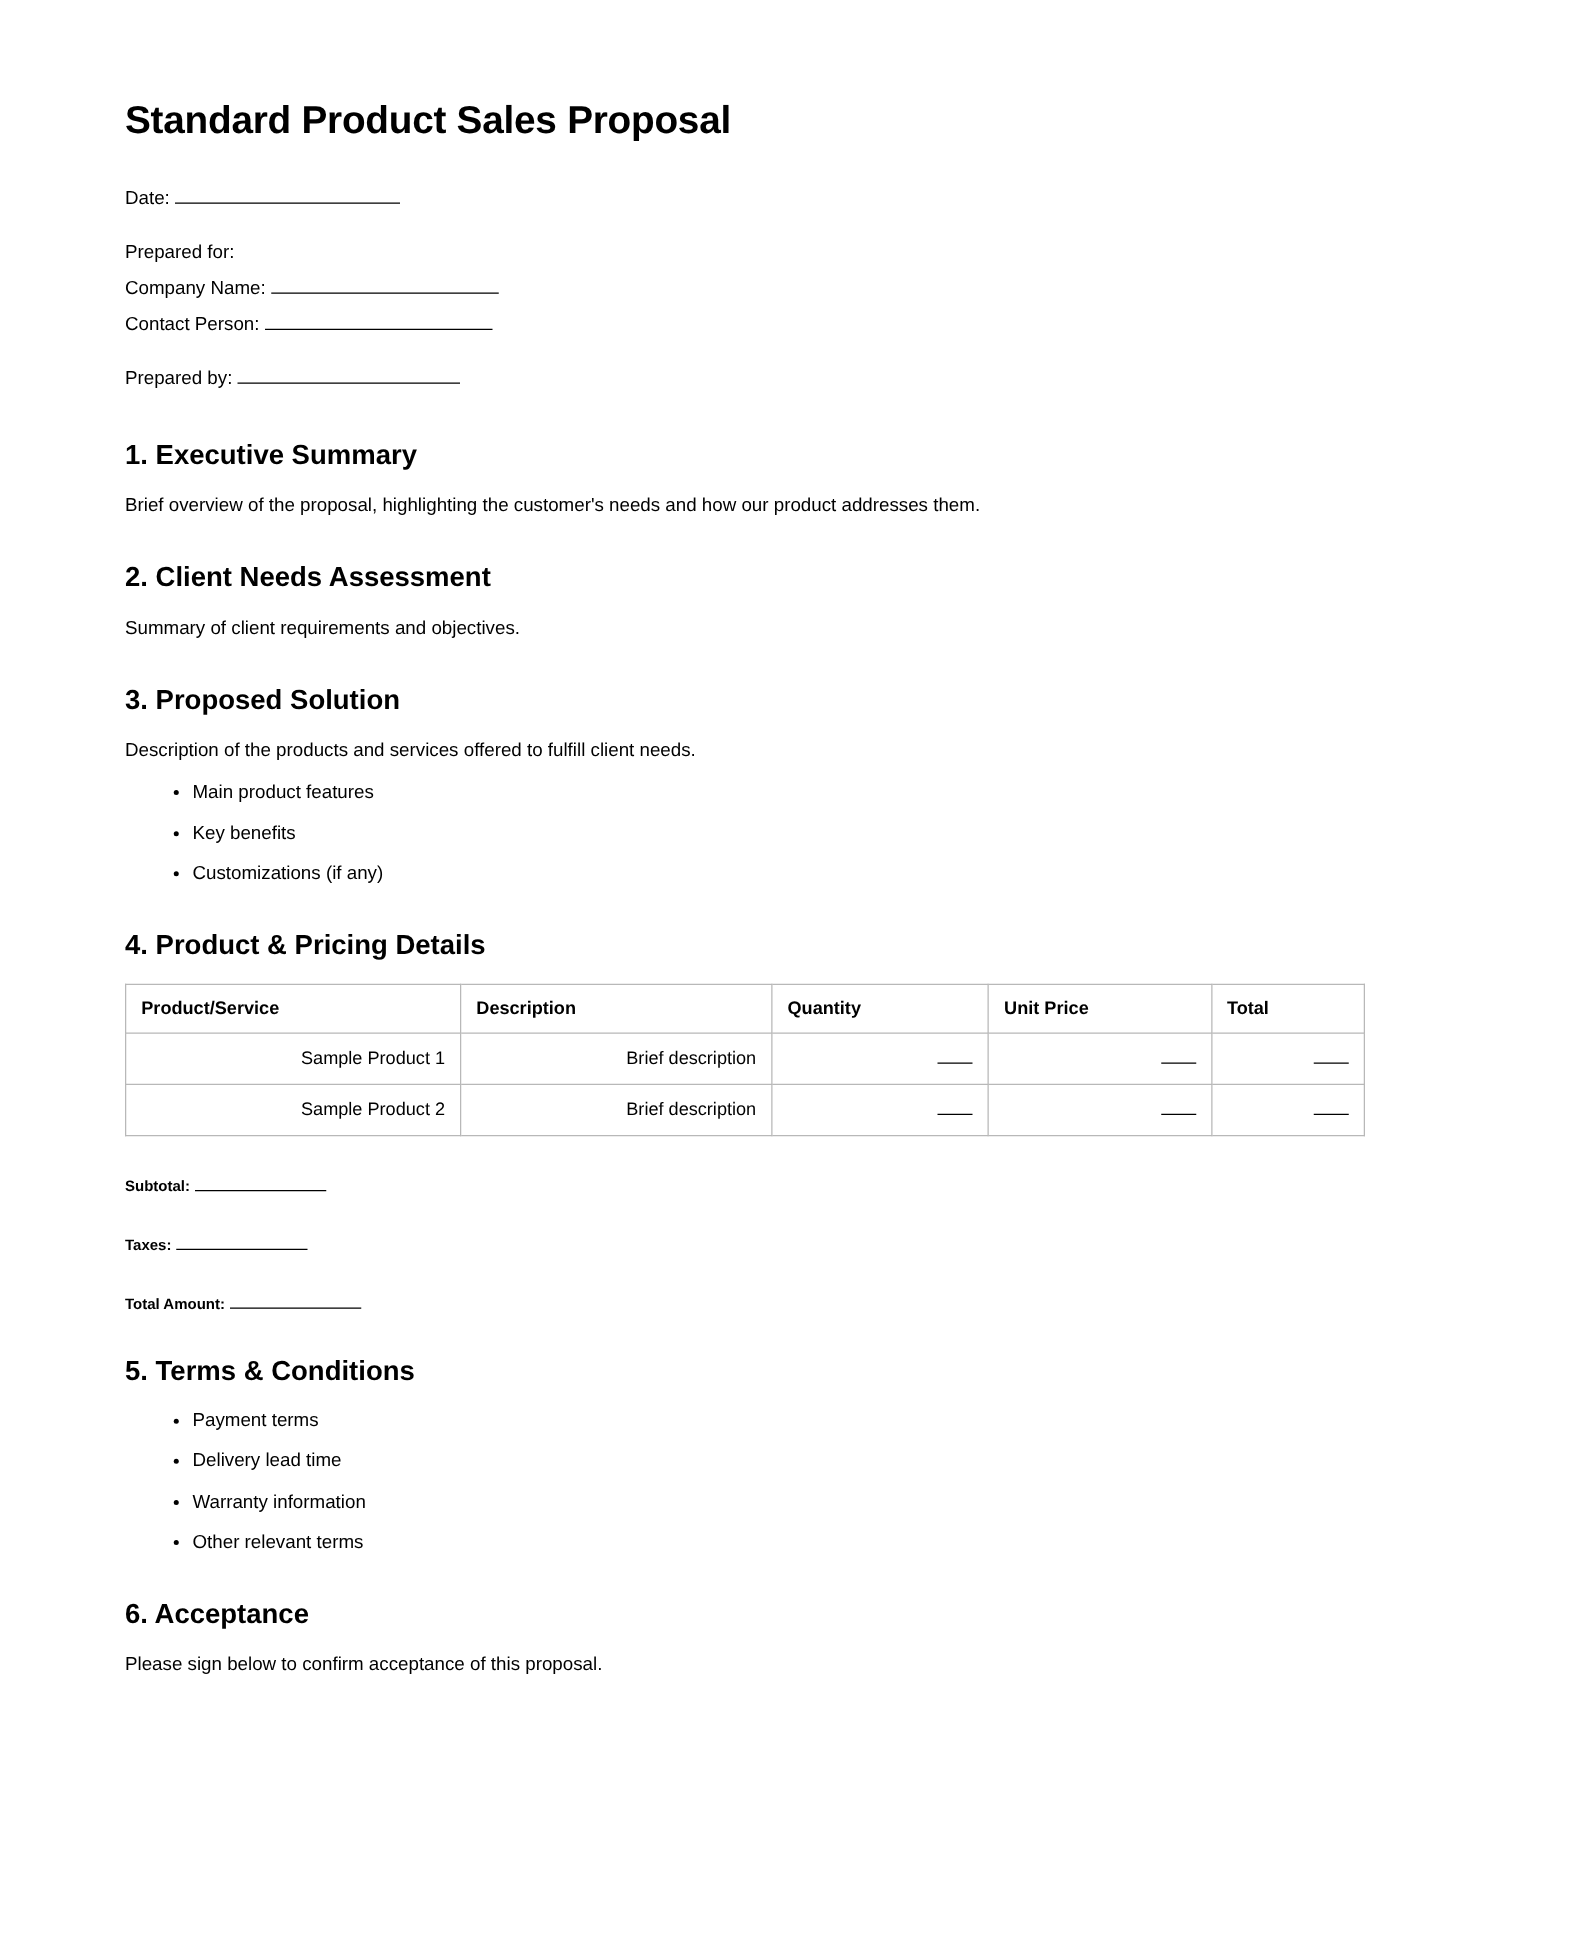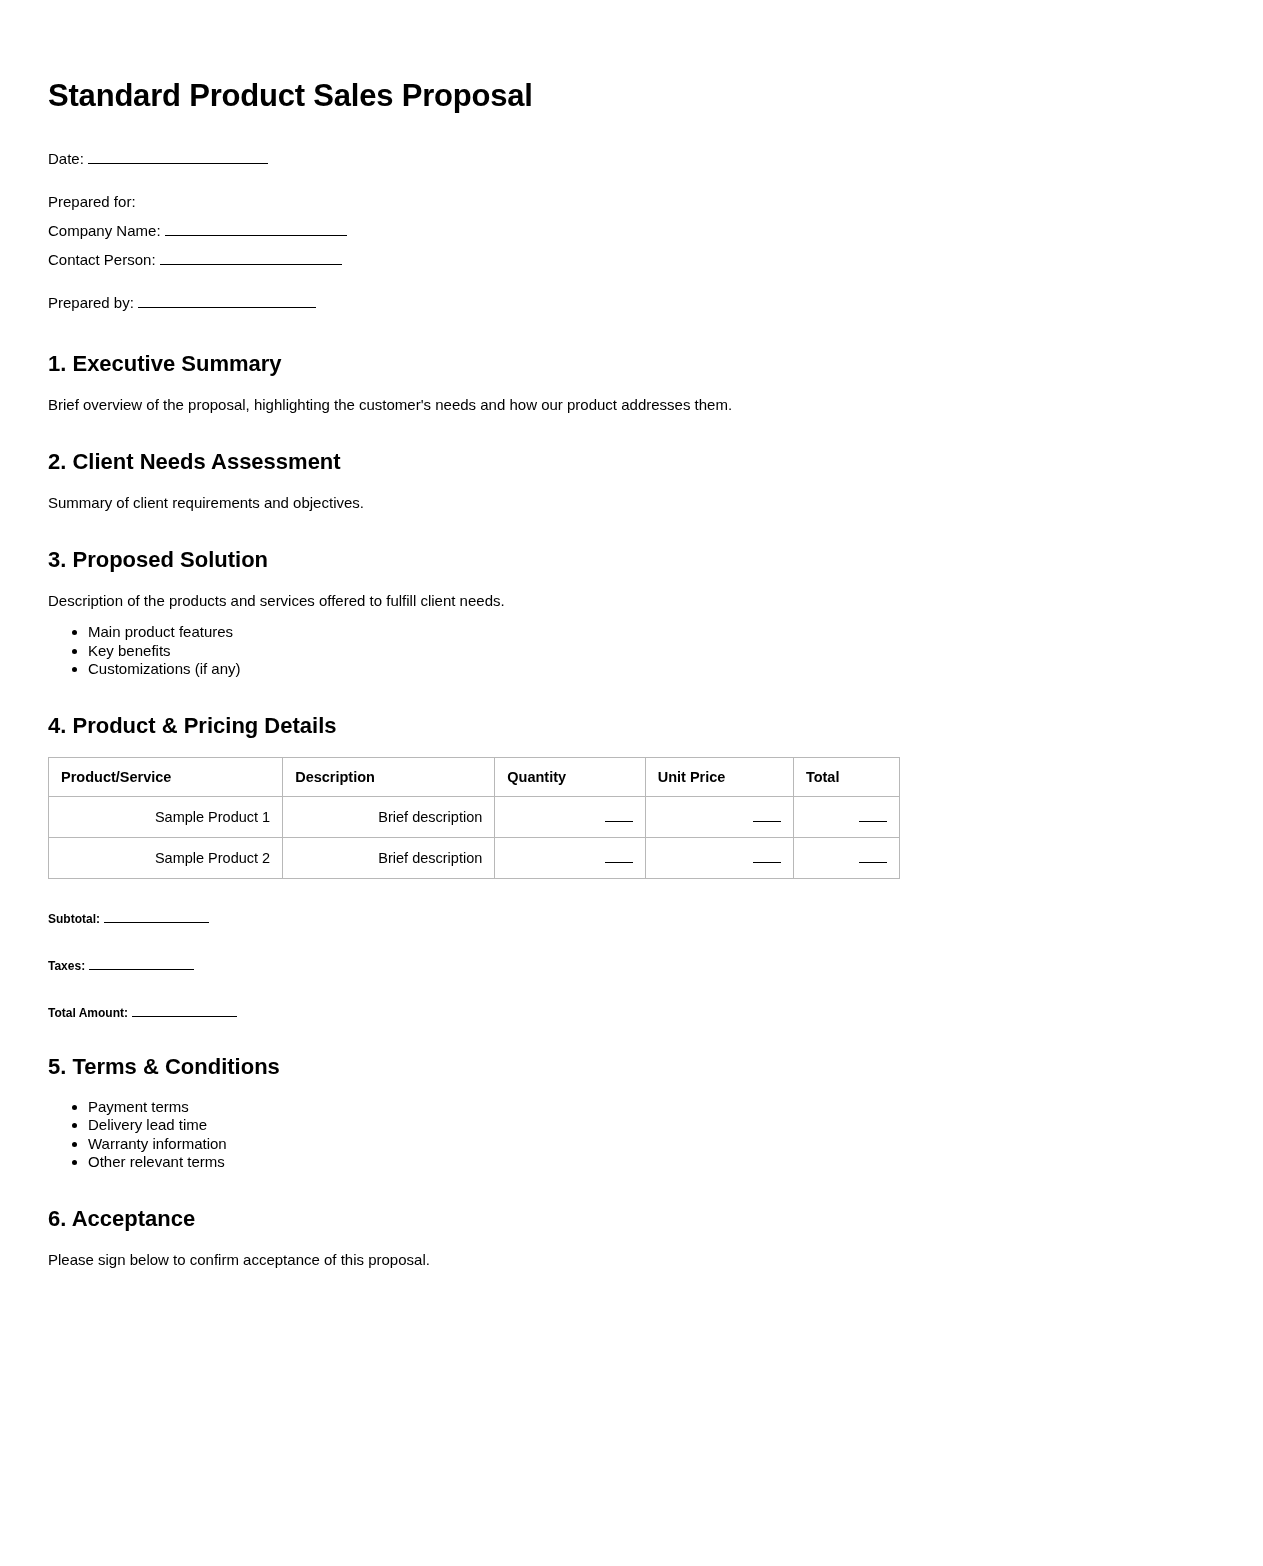--- a/index.html
+++ b/index.html
@@ -8,21 +8,21 @@
     background: #ffffff;
   }
   body {
     width: 1263px;
     min-height: 1566px;
     font-family: "Liberation Sans", sans-serif;
     color: #000000;
     -webkit-font-smoothing: antialiased;
   }
   .page {
-    padding: 78px 100px 40px 48px;
+    padding: 78px 100px 40px 100px;
     box-sizing: border-box;
   }
   h1.doc-title {
     font-size: 31px;
     font-weight: bold;
     margin: 0 0 30px 0;
     letter-spacing: -0.2px;
   }
   .meta-line {
     font-size: 15px;
@@ -52,25 +52,25 @@
     line-height: 20px;
     margin: 0 0 10px 0;
   }
   ul.bullets {
     margin: 12px 0 0 0;
     padding-left: 40px;
     font-size: 15px;
     line-height: 18.5px;
   }
   ul.bullets li {
-    margin: 0;
+    margin: 14px;
     padding: 0;
   }
   table.pricing {
-    width: 852px;
+    width: 992px;
     border-collapse: collapse;
     margin-top: 16px;
     font-size: 14.5px;
   }
   table.pricing th, table.pricing td {
     border: 1px solid #b8b8b8;
     text-align: left;
     padding: 9px 12px;
   }
   table.pricing th {

